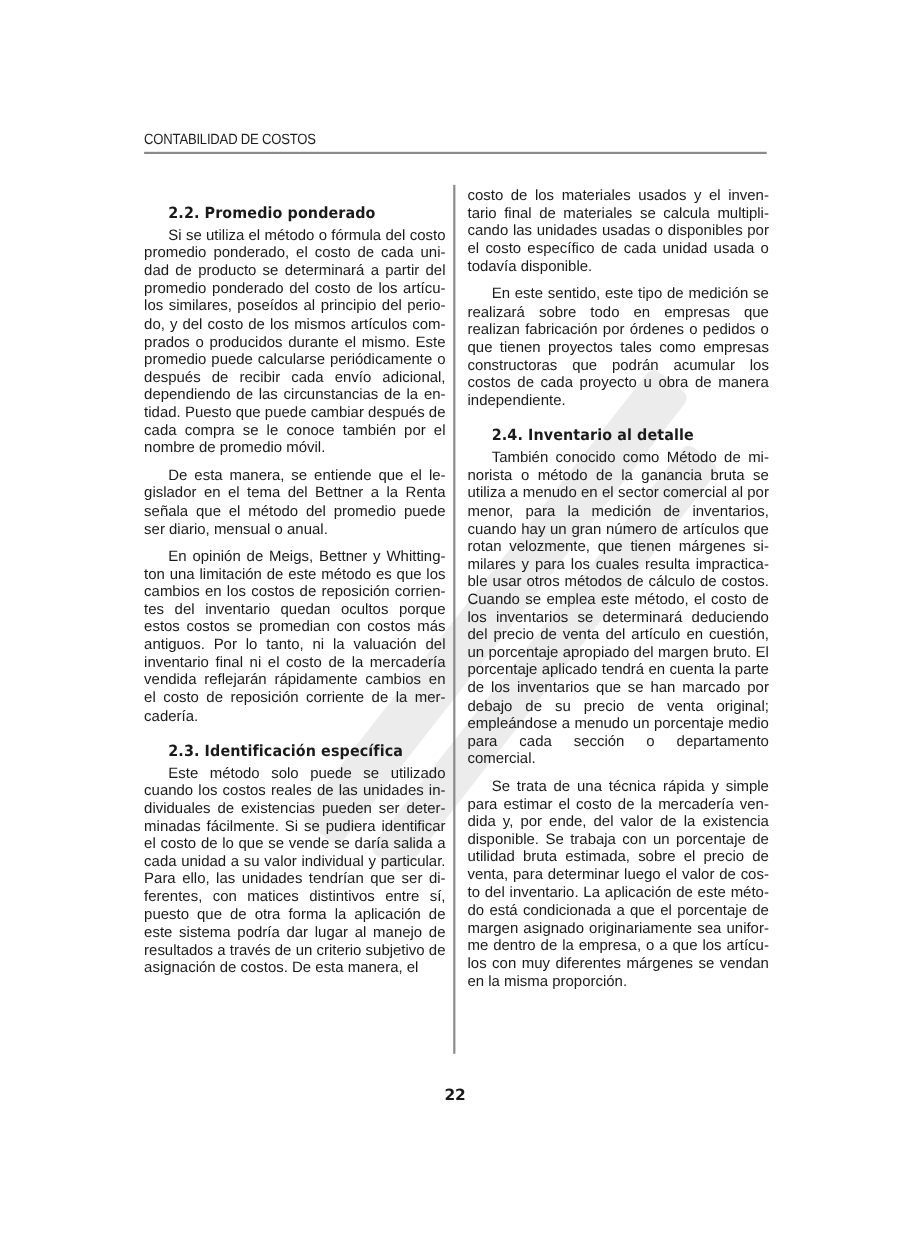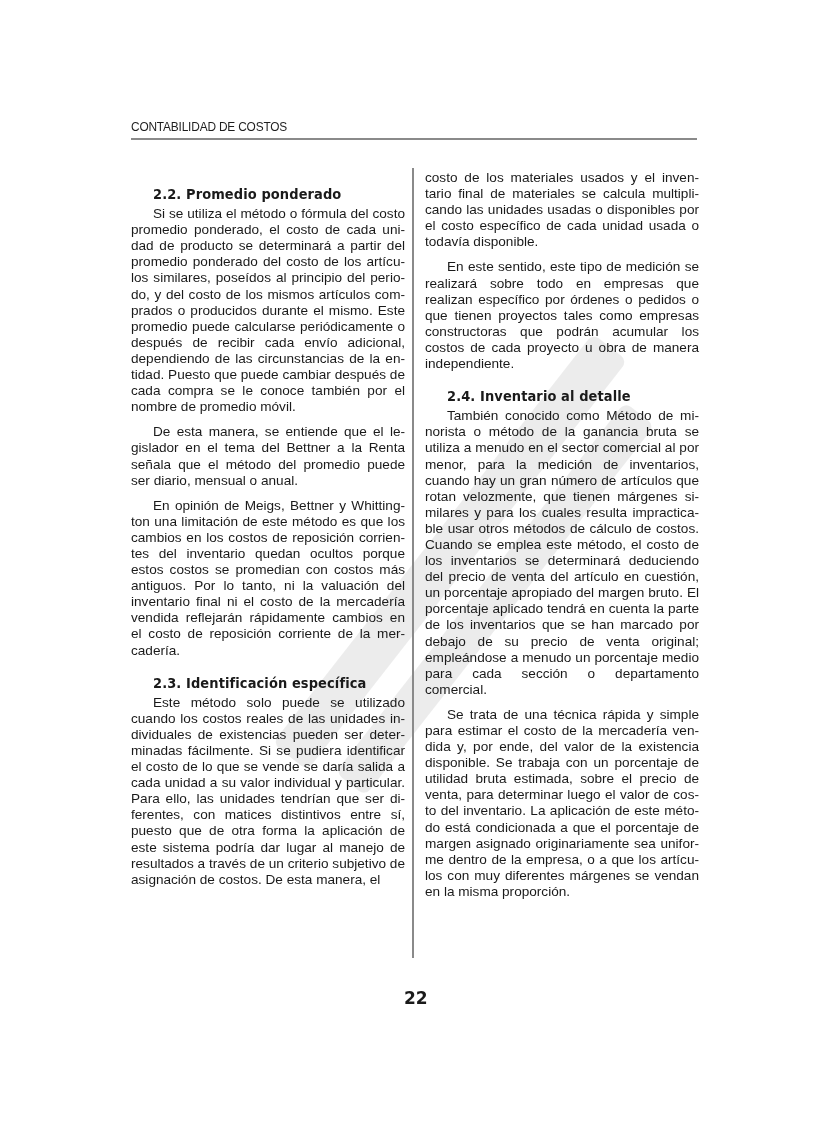--- a/index.html
+++ b/index.html
@@ -11,21 +11,21 @@
     .header-rule { position:absolute; left:131px; top:138px; width:566px; height:2px; background:#8a8a8a; }
     .col { position:absolute; top:170px; width:274px; font-size:13.6px; line-height:16.1px;
            text-align:justify; hyphens:manual; }
     .col-left { left:131px; }
     .col-right { left:425px; }
     .col-divider { position:absolute; left:412px; top:168px; width:2px; height:790px; background:#8a8a8a; }
     .col p { margin:0 0 9px 0; text-indent:22px; }
     .col p.cont { text-indent:0; }
     .col h2 { margin:16px 0 4px 22px; font-size:14px; font-weight:bold; letter-spacing:0.1px;
               font-family:"DejaVu Sans", sans-serif; transform:scaleX(0.93); transform-origin:left; }
-    .page-number { position:absolute; left:404px; top:988px; font-size:17px; font-weight:bold;
+    .page-number { position:absolute; left:404px; top:988px; font-size:14px; font-weight:bold;
                    font-family:"DejaVu Sans", sans-serif; }
     .watermark { position:absolute; left:150px; top:330px; width:520px; height:460px;
                  pointer-events:none; opacity:0.13; }
     .wm-bar { position:absolute; background:#777; border-radius:8px; transform:rotate(-52deg); }
   </style>
 </head>
 <body>
 
 <div class="page-header">CONTABILIDAD DE COSTOS</div>
 <div class="header-rule"></div>
@@ -41,19 +41,19 @@
   <p>De esta manera, se entiende que el le­gislador en el tema del Bettner a la Renta señala que el método del promedio puede ser diario, mensual o anual.</p>
   <p>En opinión de Meigs, Bettner y Whitting­ton una limitación de este método es que los cambios en los costos de reposición corrien­tes del inventario quedan ocultos porque estos costos se promedian con costos más antiguos. Por lo tanto, ni la valuación del inventario final ni el costo de la mercadería vendida reflejarán rápidamente cambios en el costo de reposición corriente de la mer­cadería.</p>
   <h2>2.3. Identificación específica</h2>
   <p>Este método solo puede se utilizado cuando los costos reales de las unidades in­dividuales de existencias pueden ser deter­minadas fácilmente. Si se pudiera identificar el costo de lo que se vende se daría salida a cada unidad a su valor individual y particular. Para ello, las unidades tendrían que ser di­ferentes, con matices distintivos entre sí, puesto que de otra forma la aplicación de este sistema podría dar lugar al manejo de resultados a través de un criterio subjetivo de asignación de costos. De esta manera, el</p>
 </div>
 
 <div class="col-divider"></div>
 
 <div class="col col-right">
   <p class="cont">costo de los materiales usados y el inven­tario final de materiales se calcula multipli­cando las unidades usadas o disponibles por el costo específico de cada unidad usada o todavía disponible.</p>
-  <p>En este sentido, este tipo de medición se realizará sobre todo en empresas que realizan específico por órdenes o pedidos o que tienen proyectos tales como empresas constructoras que podrán acumular los costos de cada pro­yecto u obra de manera independiente.</p>
+  <p>En este sentido, este tipo de medición se realizará sobre todo en empresas que realizan fabricación por órdenes o pedidos o que tienen proyectos tales como empresas constructoras que podrán acumular los costos de cada pro­yecto u obra de manera independiente.</p>
   <h2>2.4. Inventario al detalle</h2>
   <p>También conocido como Método de mi­norista o método de la ganancia bruta se utiliza a menudo en el sector comercial al por menor, para la medición de inventarios, cuando hay un gran número de artículos que rotan velozmente, que tienen márgenes si­milares y para los cuales resulta impractica­ble usar otros métodos de cálculo de costos. Cuando se emplea este método, el costo de los inventarios se determinará deduciendo del precio de venta del artículo en cuestión, un porcentaje apropiado del margen bruto. El porcentaje aplicado tendrá en cuenta la parte de los inventarios que se han marca­do por debajo de su precio de venta origi­nal; empleándose a menudo un porcentaje medio para cada sección o departamento comercial.</p>
   <p>Se trata de una técnica rápida y simple para estimar el costo de la mercadería ven­dida y, por ende, del valor de la existencia disponible. Se trabaja con un porcentaje de utilidad bruta estimada, sobre el precio de venta, para determinar luego el valor de cos­to del inventario. La aplicación de este méto­do está condicionada a que el porcentaje de margen asignado originariamente sea unifor­me dentro de la empresa, o a que los artícu­los con muy diferentes márgenes se vendan en la misma proporción.</p>
 </div>
 
 <div class="page-number">22</div>
 
 </body></html>

